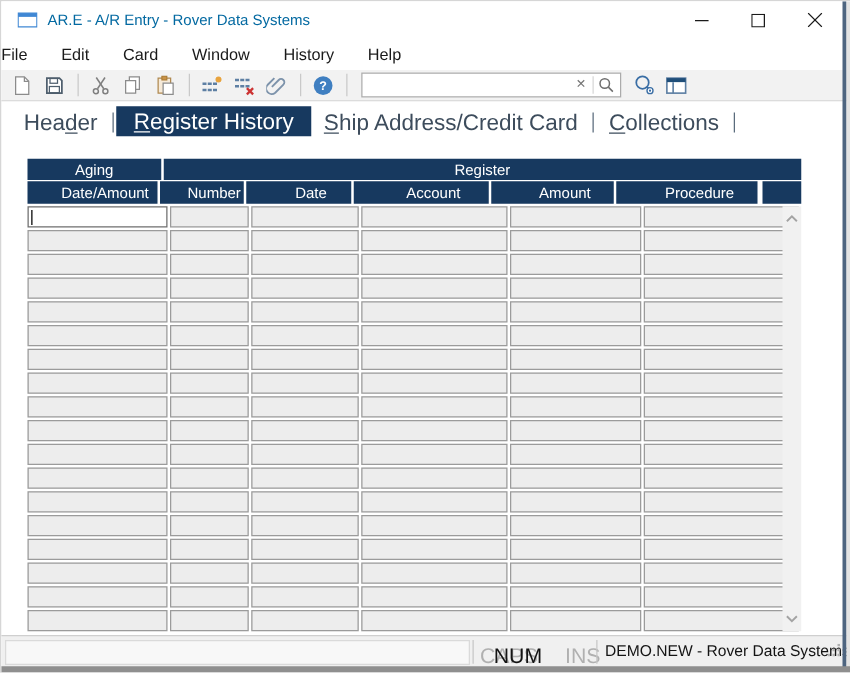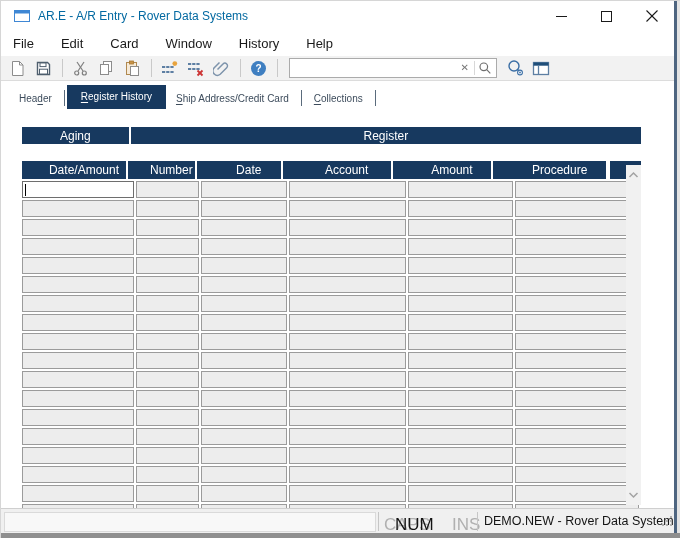--- a/index.html
+++ b/index.html
@@ -19,43 +19,43 @@
   .edge-bottom{position:absolute;left:0;bottom:0;width:100%;height:5px;background:#8f8f8f;}
 
   
   .titlebar{position:absolute;left:0;top:0;width:100%;height:30px;background:#fff;display:flex;align-items:center;}
   .title-icon{margin-left:13px;display:flex;align-items:center;}
   .title-text{margin-left:8px;font-size:12px;color:#0369a1;}
   .win-controls{position:absolute;right:6px;top:0;height:30px;display:flex;}
   .win-btn{width:45px;height:30px;display:flex;align-items:center;justify-content:center;background:transparent;border:none;cursor:default;}
 
   
-  .menubar{position:absolute;left:0;top:30px;width:100%;height:25px;background:#fff;display:flex;align-items:center;padding-left:12px;box-sizing:border-box;}
+  .menubar{position:absolute;left:0;top:30px;width:100%;height:25px;background:#fff;display:flex;align-items:center;padding-left:0;box-sizing:border-box;}
   .menu-item{font-size:13px;color:#1a1a1a;margin-right:27px;white-space:nowrap;}
 
   
   .toolbar{position:absolute;left:0;top:55px;width:100%;height:25px;background:#f2f2f2;border-bottom:1px solid #dcdcdc;display:flex;align-items:center;padding-left:4px;box-sizing:border-box;}
   .tb-btn{width:24px;height:22px;border:none;background:transparent;display:flex;align-items:center;justify-content:center;margin-right:2px;}
   .tb-sep{width:1px;height:18px;background:#c9c9c9;margin:0 5px;}
   .searchbox{display:flex;align-items:center;width:200px;height:18px;background:#fff;border:1px solid #ababab;margin-left:6px;padding:0 2px 0 4px;}
   .search-input{flex:1;border:none;outline:none;height:14px;font-size:12px;font-family:"Liberation Sans",sans-serif;min-width:0;}
   .search-clear{font-size:10px;color:#777;padding:0 4px;line-height:16px;}
   .search-divider{width:1px;height:14px;background:#d8d8d8;margin:0 1px;}
   .search-mag{display:flex;align-items:center;padding:0 2px;}
 
   
   .tabstrip{position:absolute;left:8px;top:84px;height:24px;display:flex;align-items:flex-end;}
-  .tab{font-size:10px;color:#3d4c5c;padding:0 10px;height:21px;line-height:21px;white-space:nowrap;}
+  .tab{font-size:18px;color:#3d4c5c;padding:0 10px;height:21px;line-height:21px;white-space:nowrap;}
   .tab u{text-underline-offset:2px;}
   .tab.active{background:var(--active-tab-bg);color:#fff;height:24px;line-height:24px;padding:0 14px;}
   .tab-sep{width:1px;height:16px;background:#5a6b7c;margin:0 2px 3px 2px;}
 
   
   .grid{position:absolute;left:21px;top:126px;width:619px;}
-  .grid-grouprow{display:flex;height:17px;margin-bottom:17px;}
+  .grid-grouprow{display:flex;height:17px;margin-bottom:1px;}
   .ghead{background:var(--header-navy);color:#fff;font-size:12px;display:flex;align-items:center;justify-content:center;}
   .ghead.aging{width:115px;margin-right:2px;}
   .ghead.register{width:550px;}
   .grid-colrow{display:flex;height:18px;margin-bottom:2px;}
   .chead{background:var(--header-navy);color:#fff;font-size:12px;display:flex;align-items:center;justify-content:center;margin-right:2px;padding-left:20px;}
   .chead.stub{width:15px;margin-left:2px;margin-right:0;}
   .w0{width:115px}.w1{width:64px}.w2{width:88px}.w3{width:120px}.w4{width:108px}.w5{width:127px}
   .grid-row{display:flex;height:17px;margin-bottom:2px;}
   .grid-cell{background:var(--cell-bg);border:1px solid var(--cell-border);box-sizing:border-box;margin-right:2px;}
   .grid-cell.focused{background:#fff;border-color:#6e6e6e;display:flex;align-items:center;font-size:12px;}

